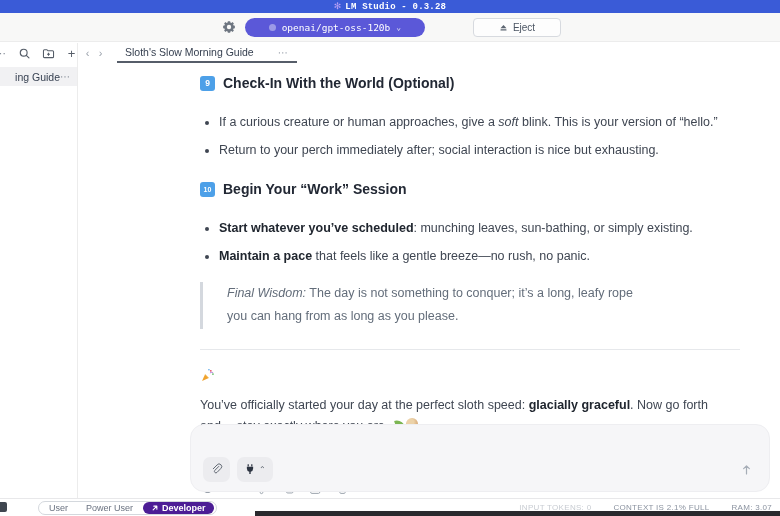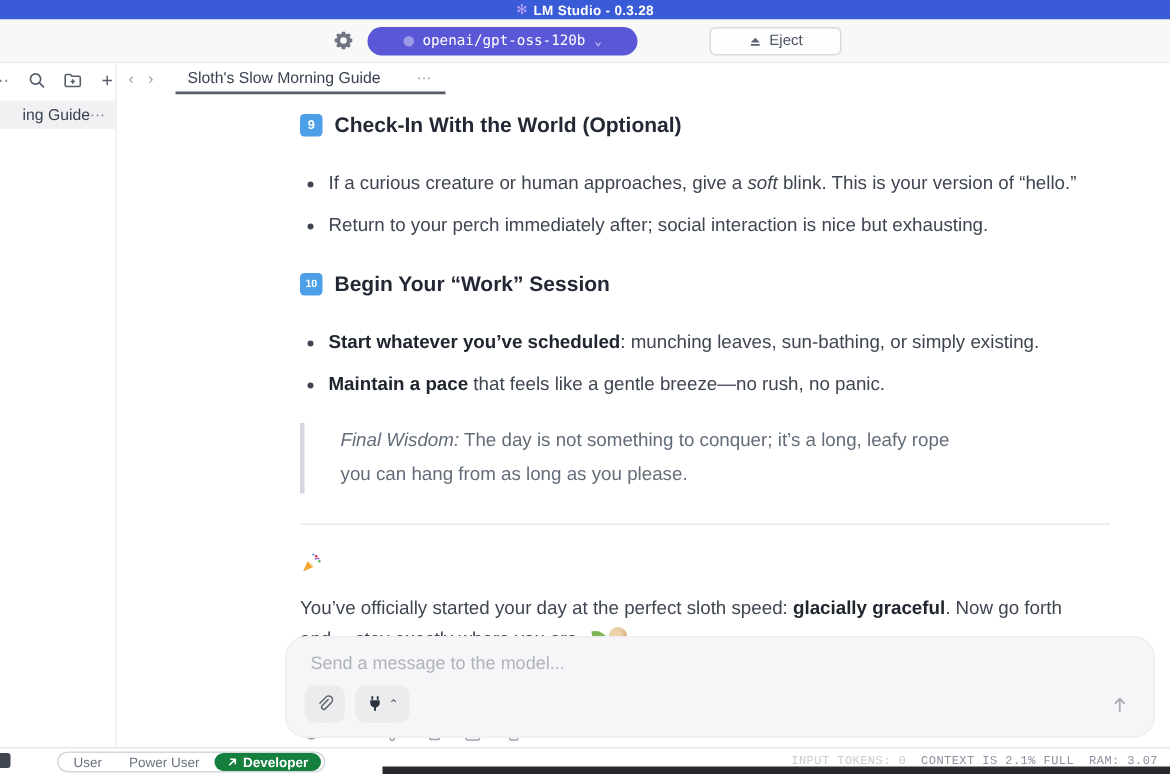--- a/index.html
+++ b/index.html
@@ -4,21 +4,21 @@
 <style>
   * { margin:0; padding:0; box-sizing:border-box; }
   html,body { width:780px; height:516px; overflow:hidden; background:#fff;
     font-family:"Liberation Sans", sans-serif; }
   .app { position:relative; width:780px; height:516px; background:#fff; }
 
   
   .titlebar { position:absolute; top:0; left:0; right:0; height:13px; background:#3a5bd7;
     display:flex; align-items:center; justify-content:center; gap:4px; }
   .titlebar .flower { color:#b9a0f5; font-size:9px; line-height:1; }
-  .titlebar .ttext { color:#fff; font-size:9px; font-weight:700; letter-spacing:.2px; }
+  .titlebar .ttext { color:#fff; font-size:9px; font-weight:700; letter-spacing:.2px;font-family:Liberation Mono, monospace; }
 
   
   .toolbar { position:absolute; top:13px; left:0; right:0; height:29px; background:#f8f8f7;
     border-bottom:1px solid #ececec; display:flex; align-items:center; justify-content:center; }
   .gear-btn { display:flex; align-items:center; justify-content:center; width:20px; height:20px;
     margin-right:6px; cursor:pointer; }
   .model-pill { width:180px; height:19px; border-radius:10px; background:#5b58d8; color:#fff;
     display:flex; align-items:center; justify-content:center; gap:6px;
     font-family:"DejaVu Sans Mono", monospace; font-size:9.5px; }
   .model-pill .dot { width:7px; height:7px; border-radius:50%; background:rgba(255,255,255,.4); }
@@ -93,24 +93,24 @@
     width:18px; height:18px; }
 
   
   .statusbar { position:absolute; left:0; right:0; bottom:0; height:18px; background:#fff;
     border-top:1px solid #e8e8ea; display:flex; align-items:center; padding:0 8px; }
   .corner-nub { position:absolute; left:0; bottom:4px; width:7px; height:10px; background:#3f4650;
     border-radius:0 2px 2px 0; }
   .seg-group { margin-left:30px; height:14px; border:1px solid #d4d8dd; border-radius:9px;
     display:flex; align-items:center; padding:0 2px; gap:2px; }
   .seg { font-size:9px; color:#6a7280; padding:0 8px; }
-  .seg-dev { height:12px; background:#15803d; border-radius:7px; color:#fff; font-size:9px;
+  .seg-dev { height:12px; background:#4c1d95; border-radius:7px; color:#fff; font-size:9px;
     font-weight:700; display:flex; align-items:center; gap:3px; padding:0 8px; }
-  .status-right { margin-left:auto; display:flex; align-items:flex-end; gap:10px;
-    font-family:Liberation Mono, monospace; font-size:8px; letter-spacing:.3px; }
+  .status-right { margin-left:auto; display:flex; align-items:flex-end; gap:22px;
+    font-family:Liberation Sans, sans-serif; font-size:8px; letter-spacing:.3px; }
   .st-dim { color:#c8ccd2; }
   .st-mid { color:#8b93a0; }
   .dark-strip { position:absolute; left:255px; right:0; bottom:0; height:5px; background:#2a2a2e; }
 </style>
 </head>
 <body>
 
 <div class="app">
 
   <div class="titlebar">
@@ -252,21 +252,20 @@
             </span>
             <span class="act">
               <svg width="13" height="13" viewBox="0 0 16 16" fill="none" stroke="#99a1ab" stroke-width="1.2">
                   <path d="M2.5 4.2h11M5.5 4V2.9c0-.5.4-.9.9-.9h3.2c.5 0 .9.4.9.9V4M4.2 4.4l.6 8.6c0 .6.5 1 1 1h4.4c.5 0 1-.4 1-1l.6-8.6"></path>
                 </svg>
             </span>
           </div>
         </div>
 
         <div class="composer">
-          <textarea placeholder="Send a message to the model..." style=""></textarea>
           <div class="composer-row">
             <div class="chip">
               <svg width="13" height="13" viewBox="0 0 16 16" fill="none" stroke="#5f6670" stroke-width="1.2" stroke-linecap="round">
                   <path d="M10.8 4.2 6 9a1.8 1.8 0 1 0 2.6 2.6l4.6-4.7a3.2 3.2 0 1 0-4.5-4.5L4 7.1"></path>
                 </svg>
             </div>
             <div class="chip">
               <svg width="12" height="12" viewBox="0 0 16 16" fill="#2c3340">
                   <path d="M4.8 1.5h1.6v3.2H4.8zM9.6 1.5h1.6v3.2H9.6z"></path>
                   <path d="M3.8 5h8.4v2.4a4.2 4.2 0 0 1-3.3 4.1v3H7.1v-3A4.2 4.2 0 0 1 3.8 7.4z"></path>

